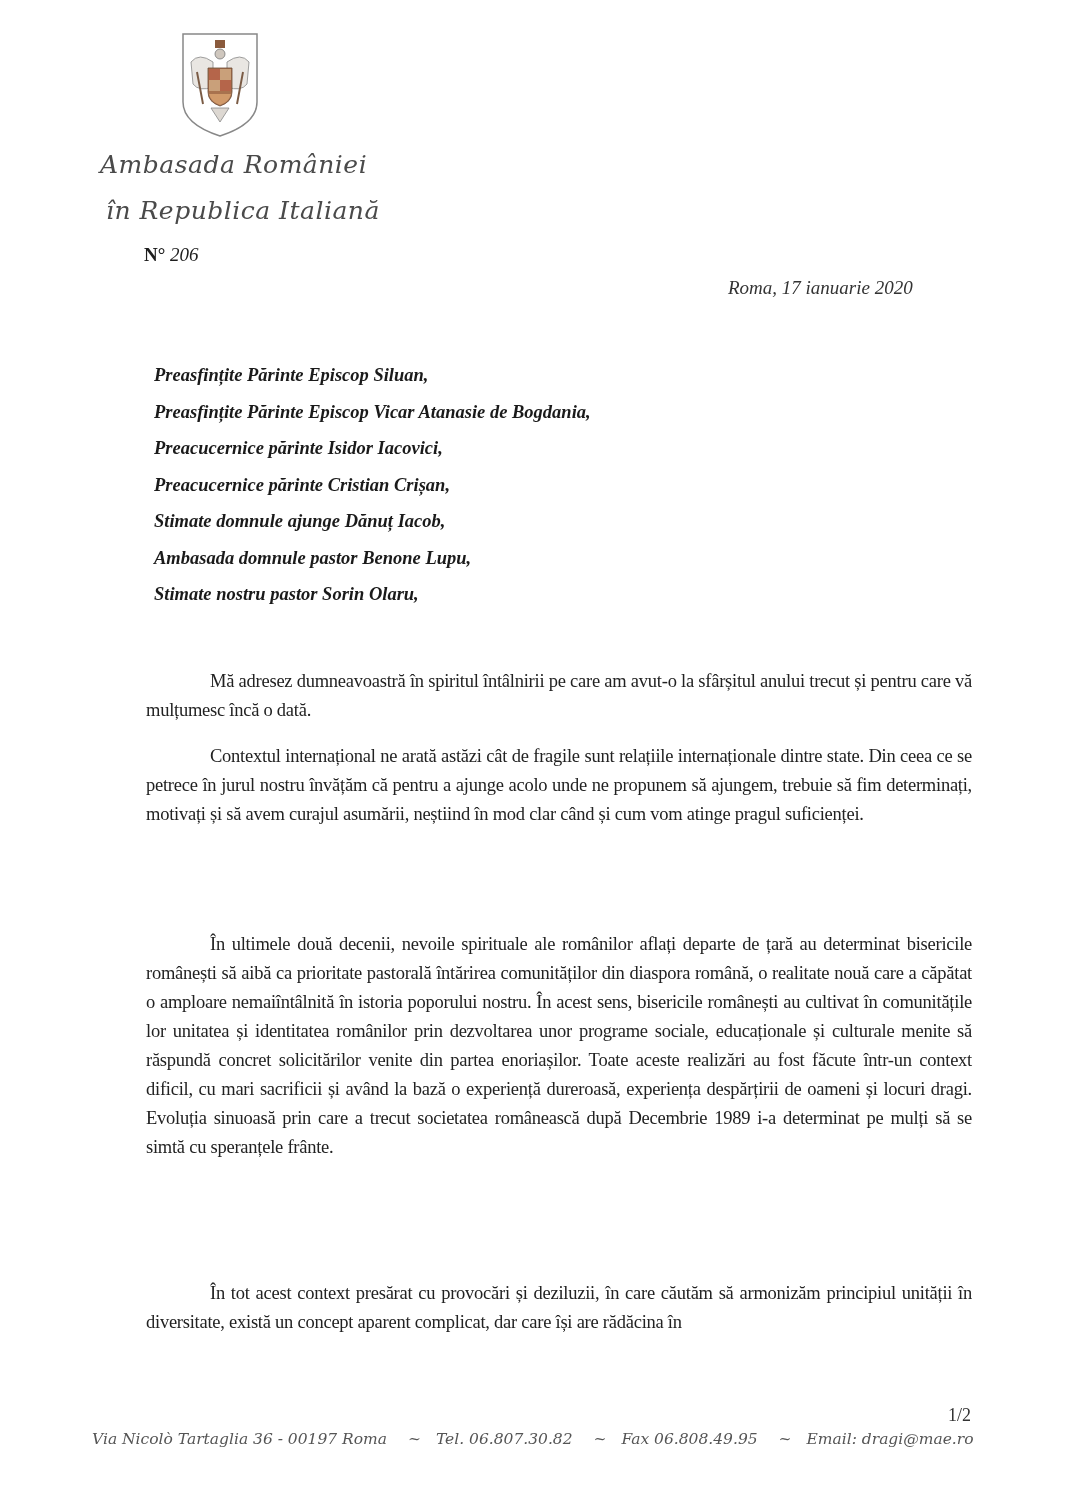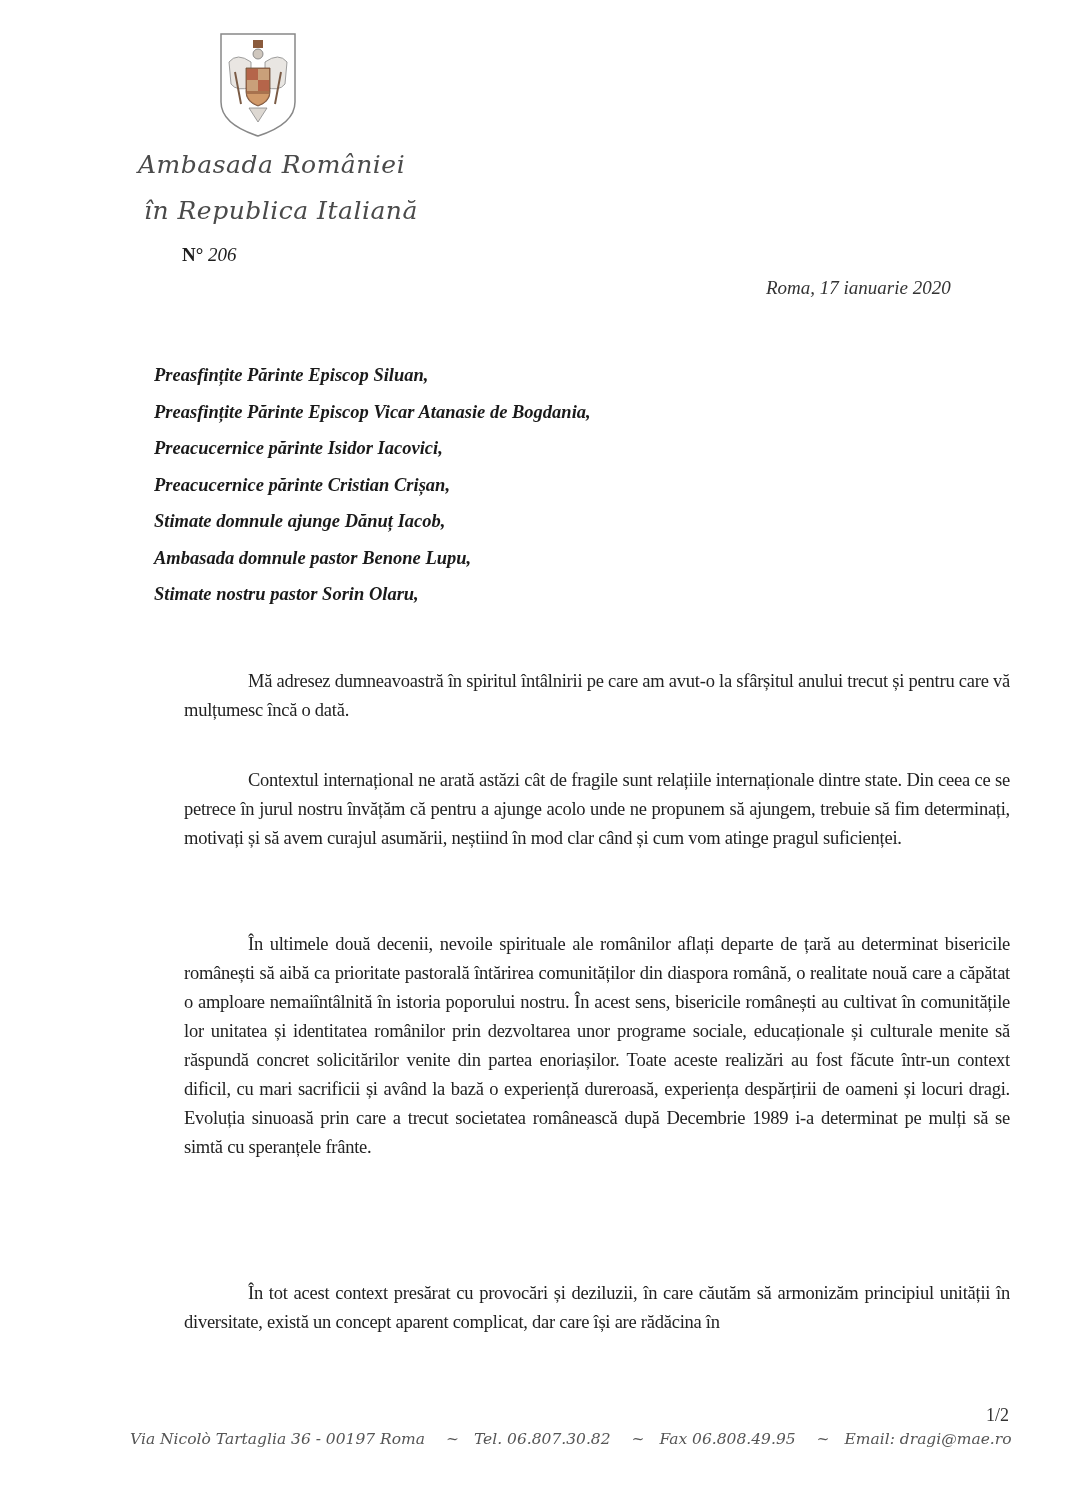--- a/index.html
+++ b/index.html
@@ -1,20 +1,20 @@
 <!DOCTYPE html>
 <html><head>
   <meta charset="utf-8">
   <style>
     html, body { margin: 0; padding: 0; }
     body {
       width: 1080px; height: 1485px; background: #ffffff; position: relative; overflow: hidden;
       font-family: "Liberation Serif", serif; color: #1e1e1e;
     }
-    .abs { position: absolute; margin-left: 38px; }
+    .abs { position: absolute; }
     .crest { left: 181px; top: 32px; width: 78px; height: 106px; }
     .script {
       font-family: "DejaVu Serif", serif; font-style: italic; color: #4a4a4a;
       letter-spacing: 0.5px; white-space: nowrap;
     }
     .embassy1 { left: 100px; top: 150px; font-size: 25px; }
     .embassy2 { left: 106px; top: 196px; font-size: 25px; }
     .docnum { left: 144px; top: 244px; font-size: 19px; }
     .docnum b { font-weight: bold; font-style: normal; }
     .docnum i { font-style: italic; }
@@ -23,21 +23,21 @@
     .salutations li {
       font-size: 18.5px; font-weight: bold; font-style: italic; height: 36.5px; line-height: 36.5px;
       color: #1a1a1a; white-space: nowrap;
     }
     .body-text { left: 146px; width: 826px; }
     .para {
       font-size: 18.5px; line-height: 29px; text-align: justify; text-indent: 64px; margin: 0;
       color: #222; letter-spacing: -0.25px;
     }
     .p1 { top: 667px; }
-    .p2 { top: 766px; }
+    .p2 { top: 742px; }
     .p3 { top: 930px; }
     .p4 { top: 1279px; }
     .page-num { left: 948px; top: 1405px; font-size: 18px; color: #333; }
     .footer { left: 92px; top: 1430px; font-size: 15.5px; color: #555; font-family: "DejaVu Serif", serif; font-style: italic; white-space: nowrap; }
     .footer span { margin-right: 6px; }
     .footer .sep { margin: 0 10px; }
   </style>
 </head>
 <body>
 

